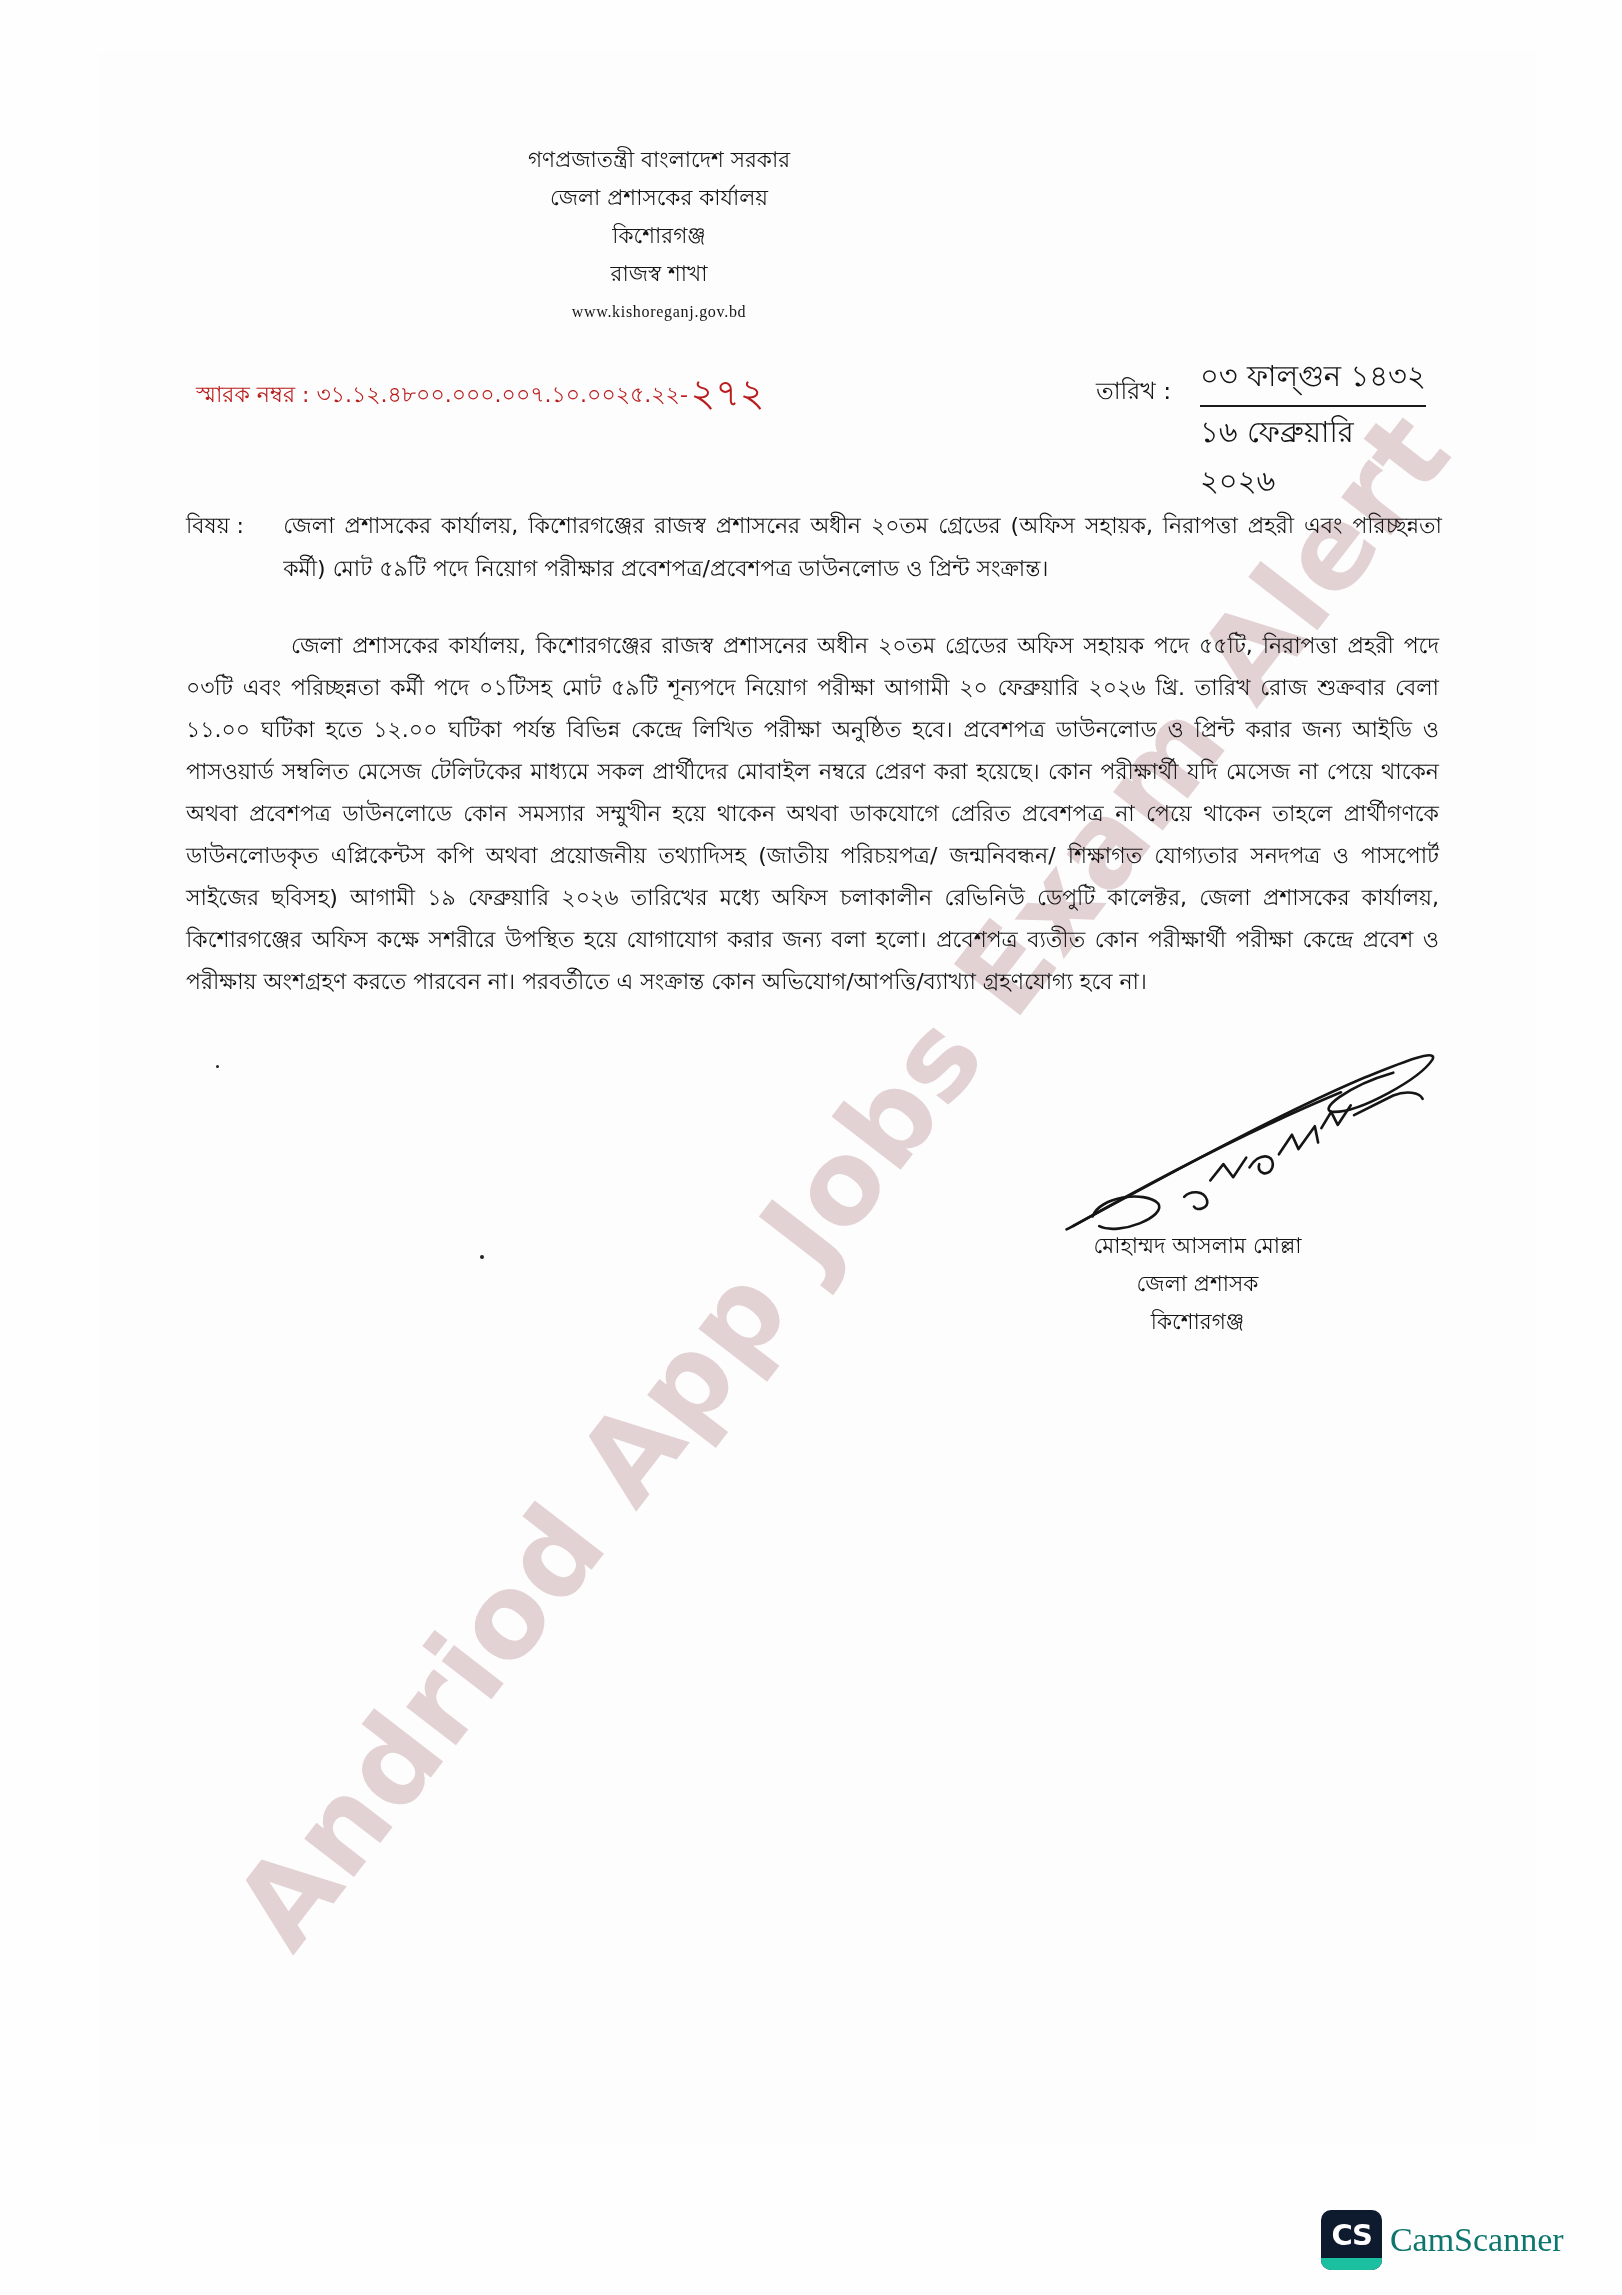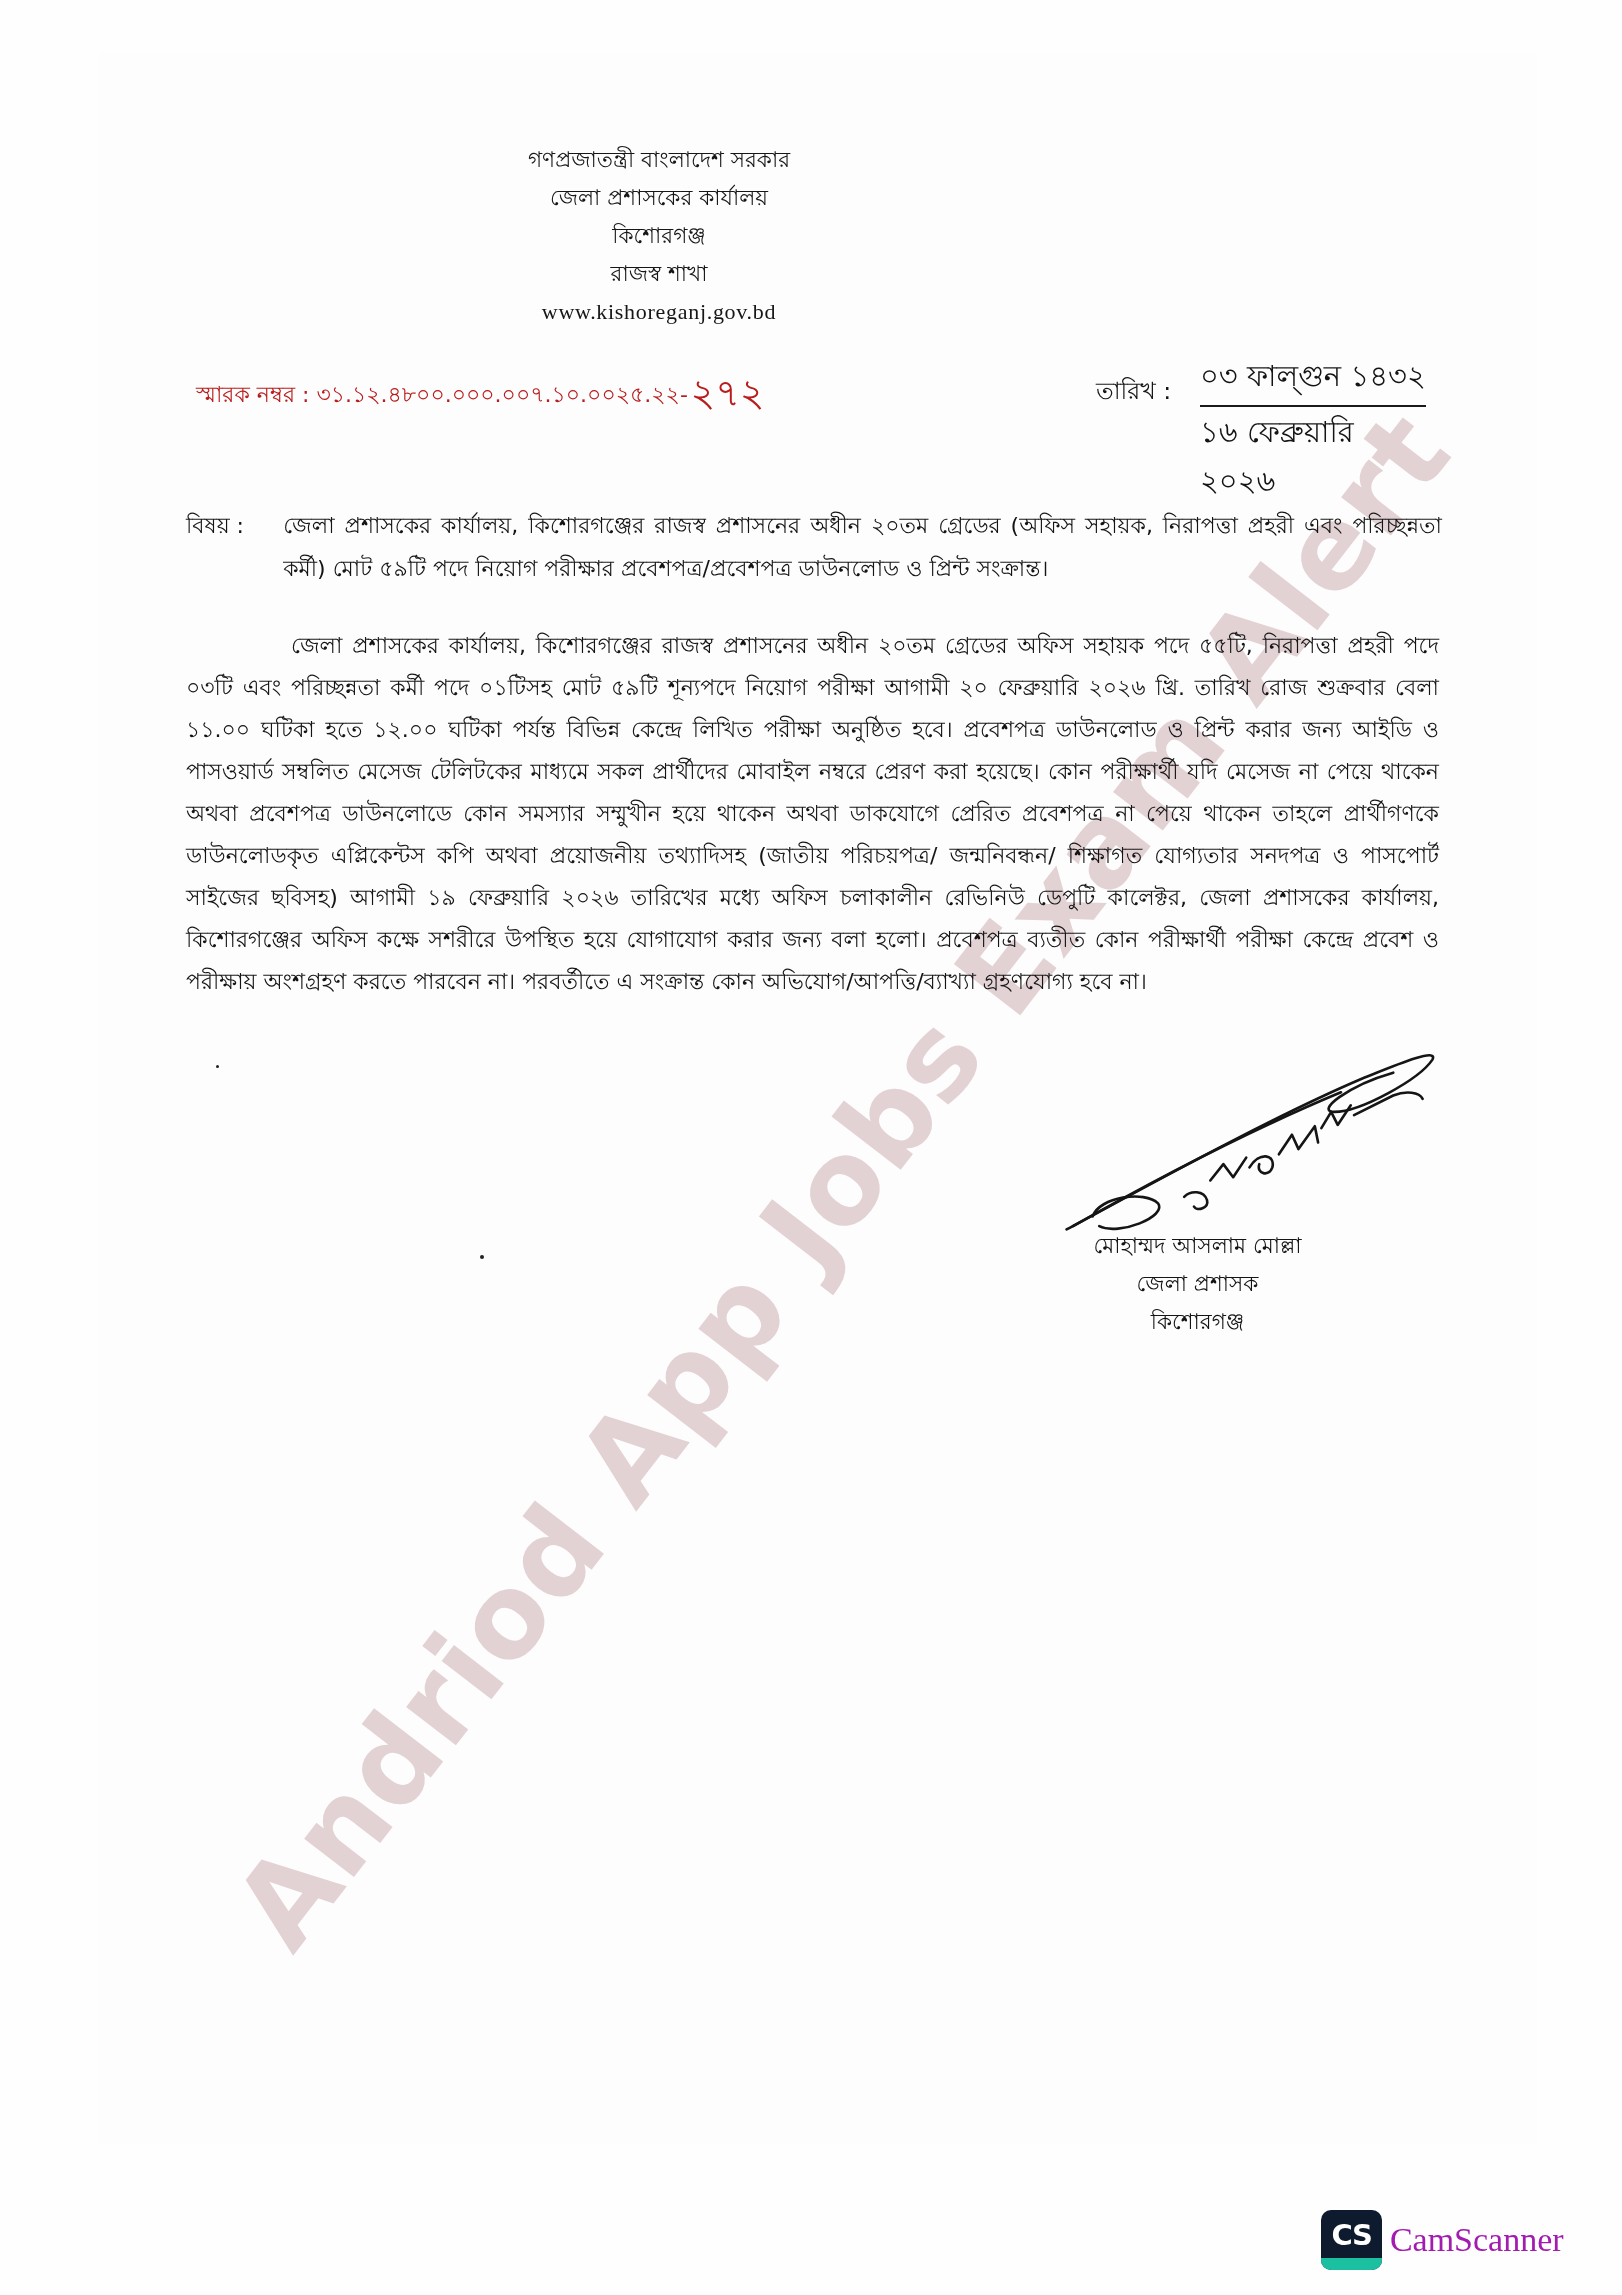--- a/index.html
+++ b/index.html
@@ -34,21 +34,21 @@
       position: absolute;
       left: 0; width: 1318px;
       top: 141px;
       text-align: center;
       font-size: 21.6px;
       line-height: 38px;
       color: #161616;
     }
     .letterhead .web {
       font-family: "Liberation Serif", "DejaVu Serif", serif;
-      font-size: 22px;
+      font-size: 16px;
       letter-spacing: 0.7px;
     }
 
     
     .memo {
       position: absolute;
       left: 196px; top: 363px;
       font-size: 22px;
       color: #b91c1c;
     }
@@ -190,21 +190,21 @@
       color: #ffffff;
       font-family: "DejaVu Sans", sans-serif;
       font-weight: bold;
       font-size: 29px;
       letter-spacing: -1.3px;
     }
     .cs-name {
       margin-left: 7.9px;
       font-family: "Liberation Serif", "DejaVu Serif", serif;
       font-size: 34px;
-      color: #a21caf;
+      color: #0f766e;
     }
   </style>
 </head>
 <body>
 
 <div class="page">
   <div class="scan-edge"></div>
 
   <div class="watermark">Andriod App Jobs Exam Alert</div>
 

